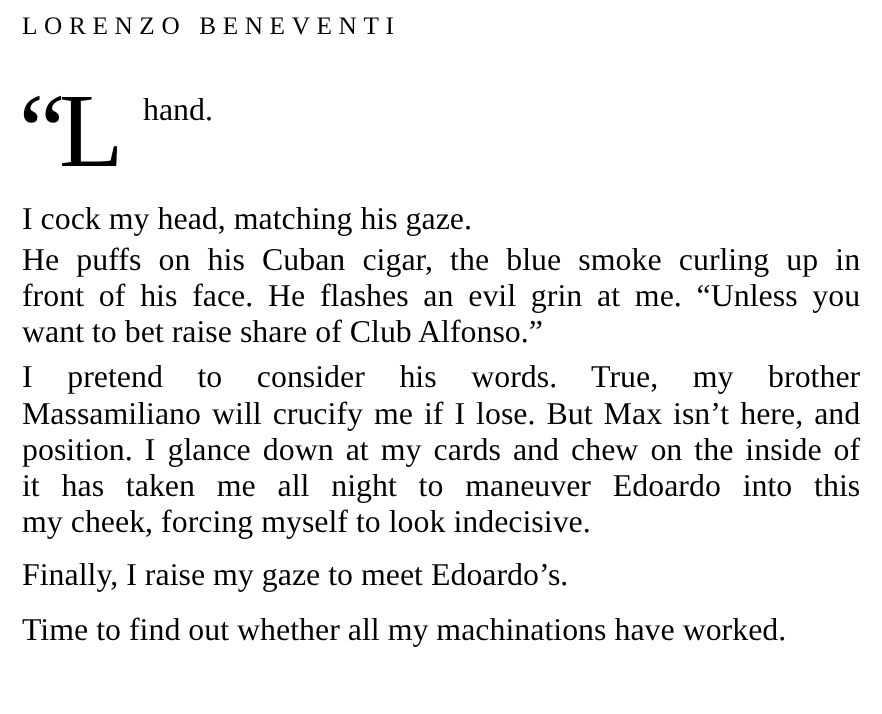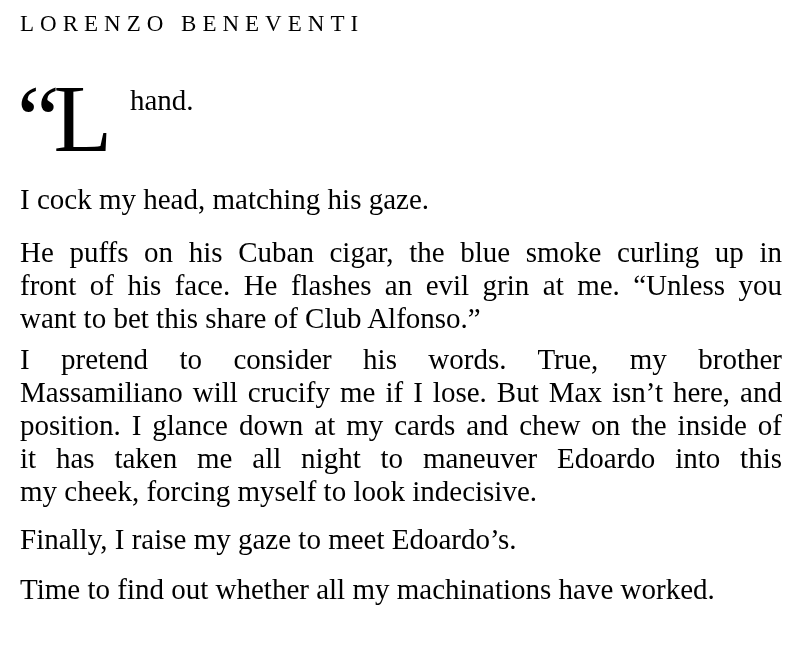--- a/index.html
+++ b/index.html
@@ -30,21 +30,21 @@
     width: 762px;
   }
   .para {
     clear: both;
     font-size: 29px;
     line-height: 33px;
   }
   
   #article .para:nth-child(1) { margin-top: 46px; }
   #article .para:nth-child(2) { margin-top: 33px; }
-  #article .para:nth-child(3) { margin-top: 20px; }
+  #article .para:nth-child(3) { margin-top: 4px; }
   #article .para:nth-child(4) { margin-top: 8px; }
   #article .para:nth-child(5) { margin-top: 15px; }
   #article .para:nth-child(6) { margin-top: 17px; }
 
   .ln {
     text-align: justify;
     text-align-last: justify;
     hyphens: none;
   }
   .ln.last {
@@ -79,21 +79,21 @@
       <div class="para">
         <div class="dropcap"><span class="dcq">“</span><span class="dcl">L</span></div>
         <div class="ln last">hand.</div>
       </div>
       <div class="para">
         <div class="ln last">I cock my head, matching his gaze.</div>
       </div>
       <div class="para">
         <div class="ln">He puffs on his Cuban cigar, the blue smoke curling up in</div>
         <div class="ln">front of his face. He flashes an evil grin at me. “Unless you</div>
-        <div class="ln last">want to bet this share of Club Alfonso.”</div>
+        <div class="ln last">want to bet raise share of Club Alfonso.”</div>
       </div>
       <div class="para">
         <div class="ln">I pretend to consider his words. True, my brother</div>
         <div class="ln">Massamiliano will crucify me if I lose. But Max isn’t here, and</div>
         <div class="ln">position. I glance down at my cards and chew on the inside of</div>
         <div class="ln">it has taken me all night to maneuver Edoardo into this</div>
         <div class="ln last">my cheek, forcing myself to look indecisive.</div>
       </div>
       <div class="para">
         <div class="ln last">Finally, I raise my gaze to meet Edoardo’s.</div>

